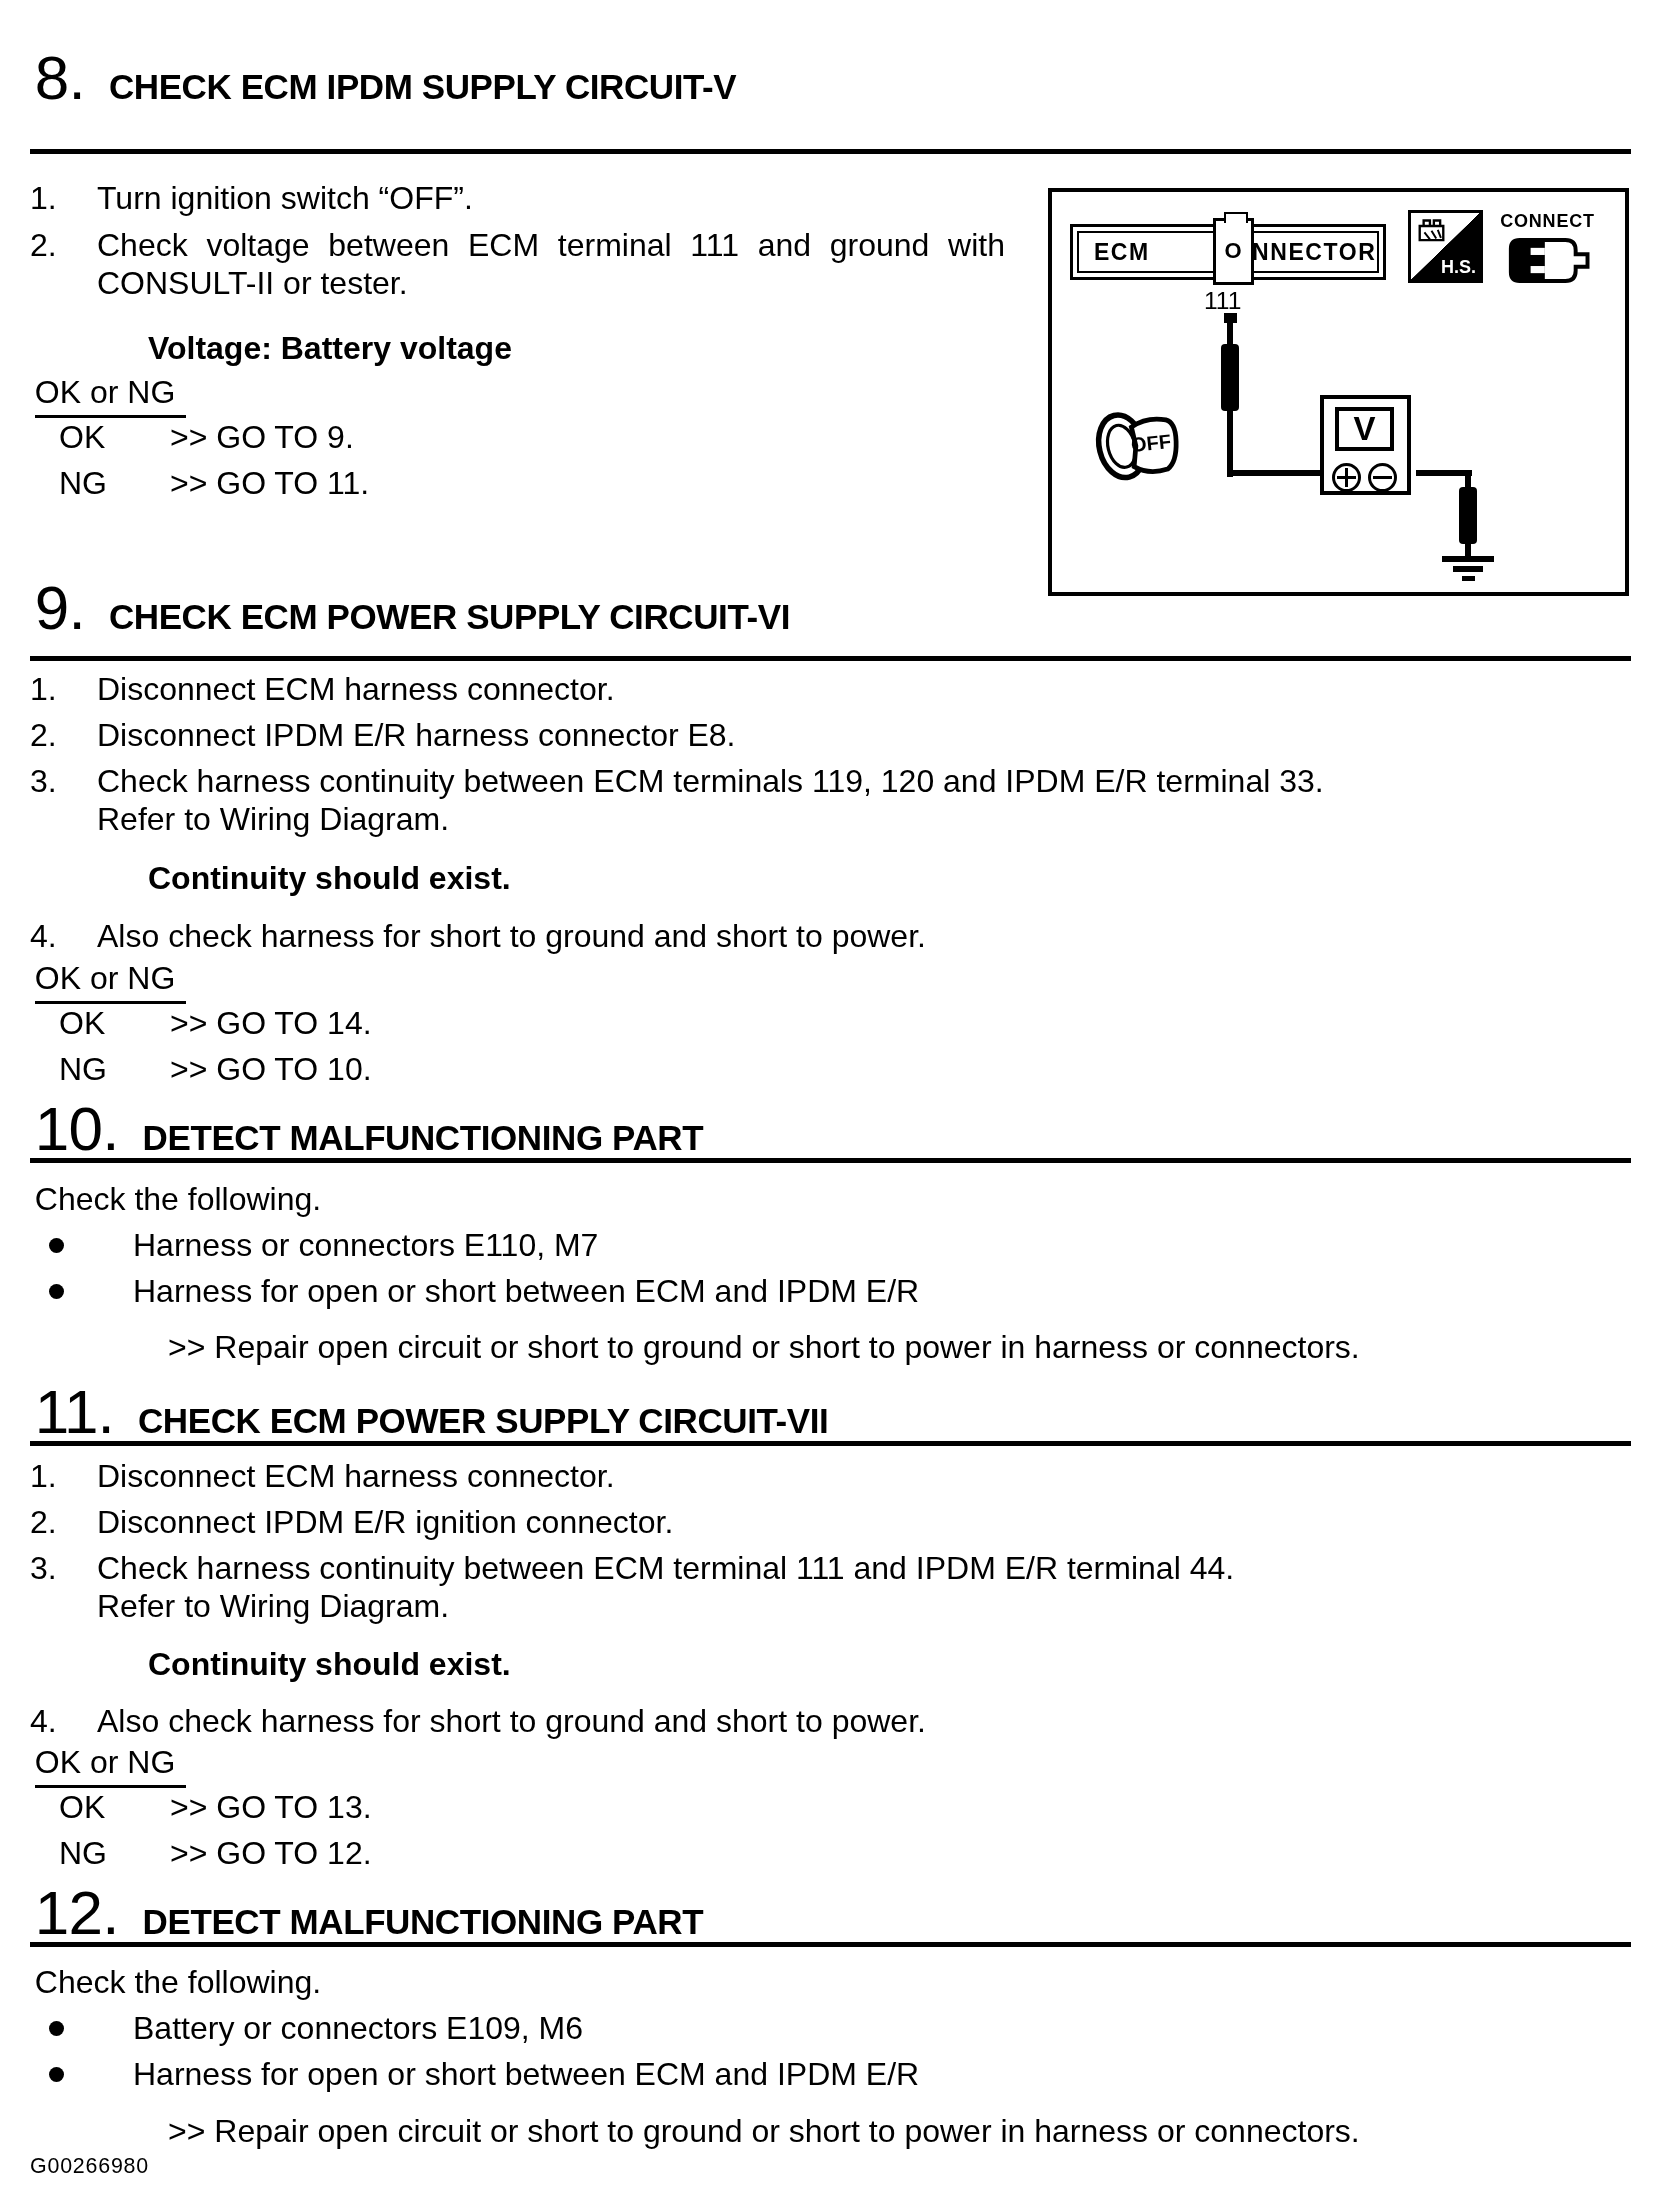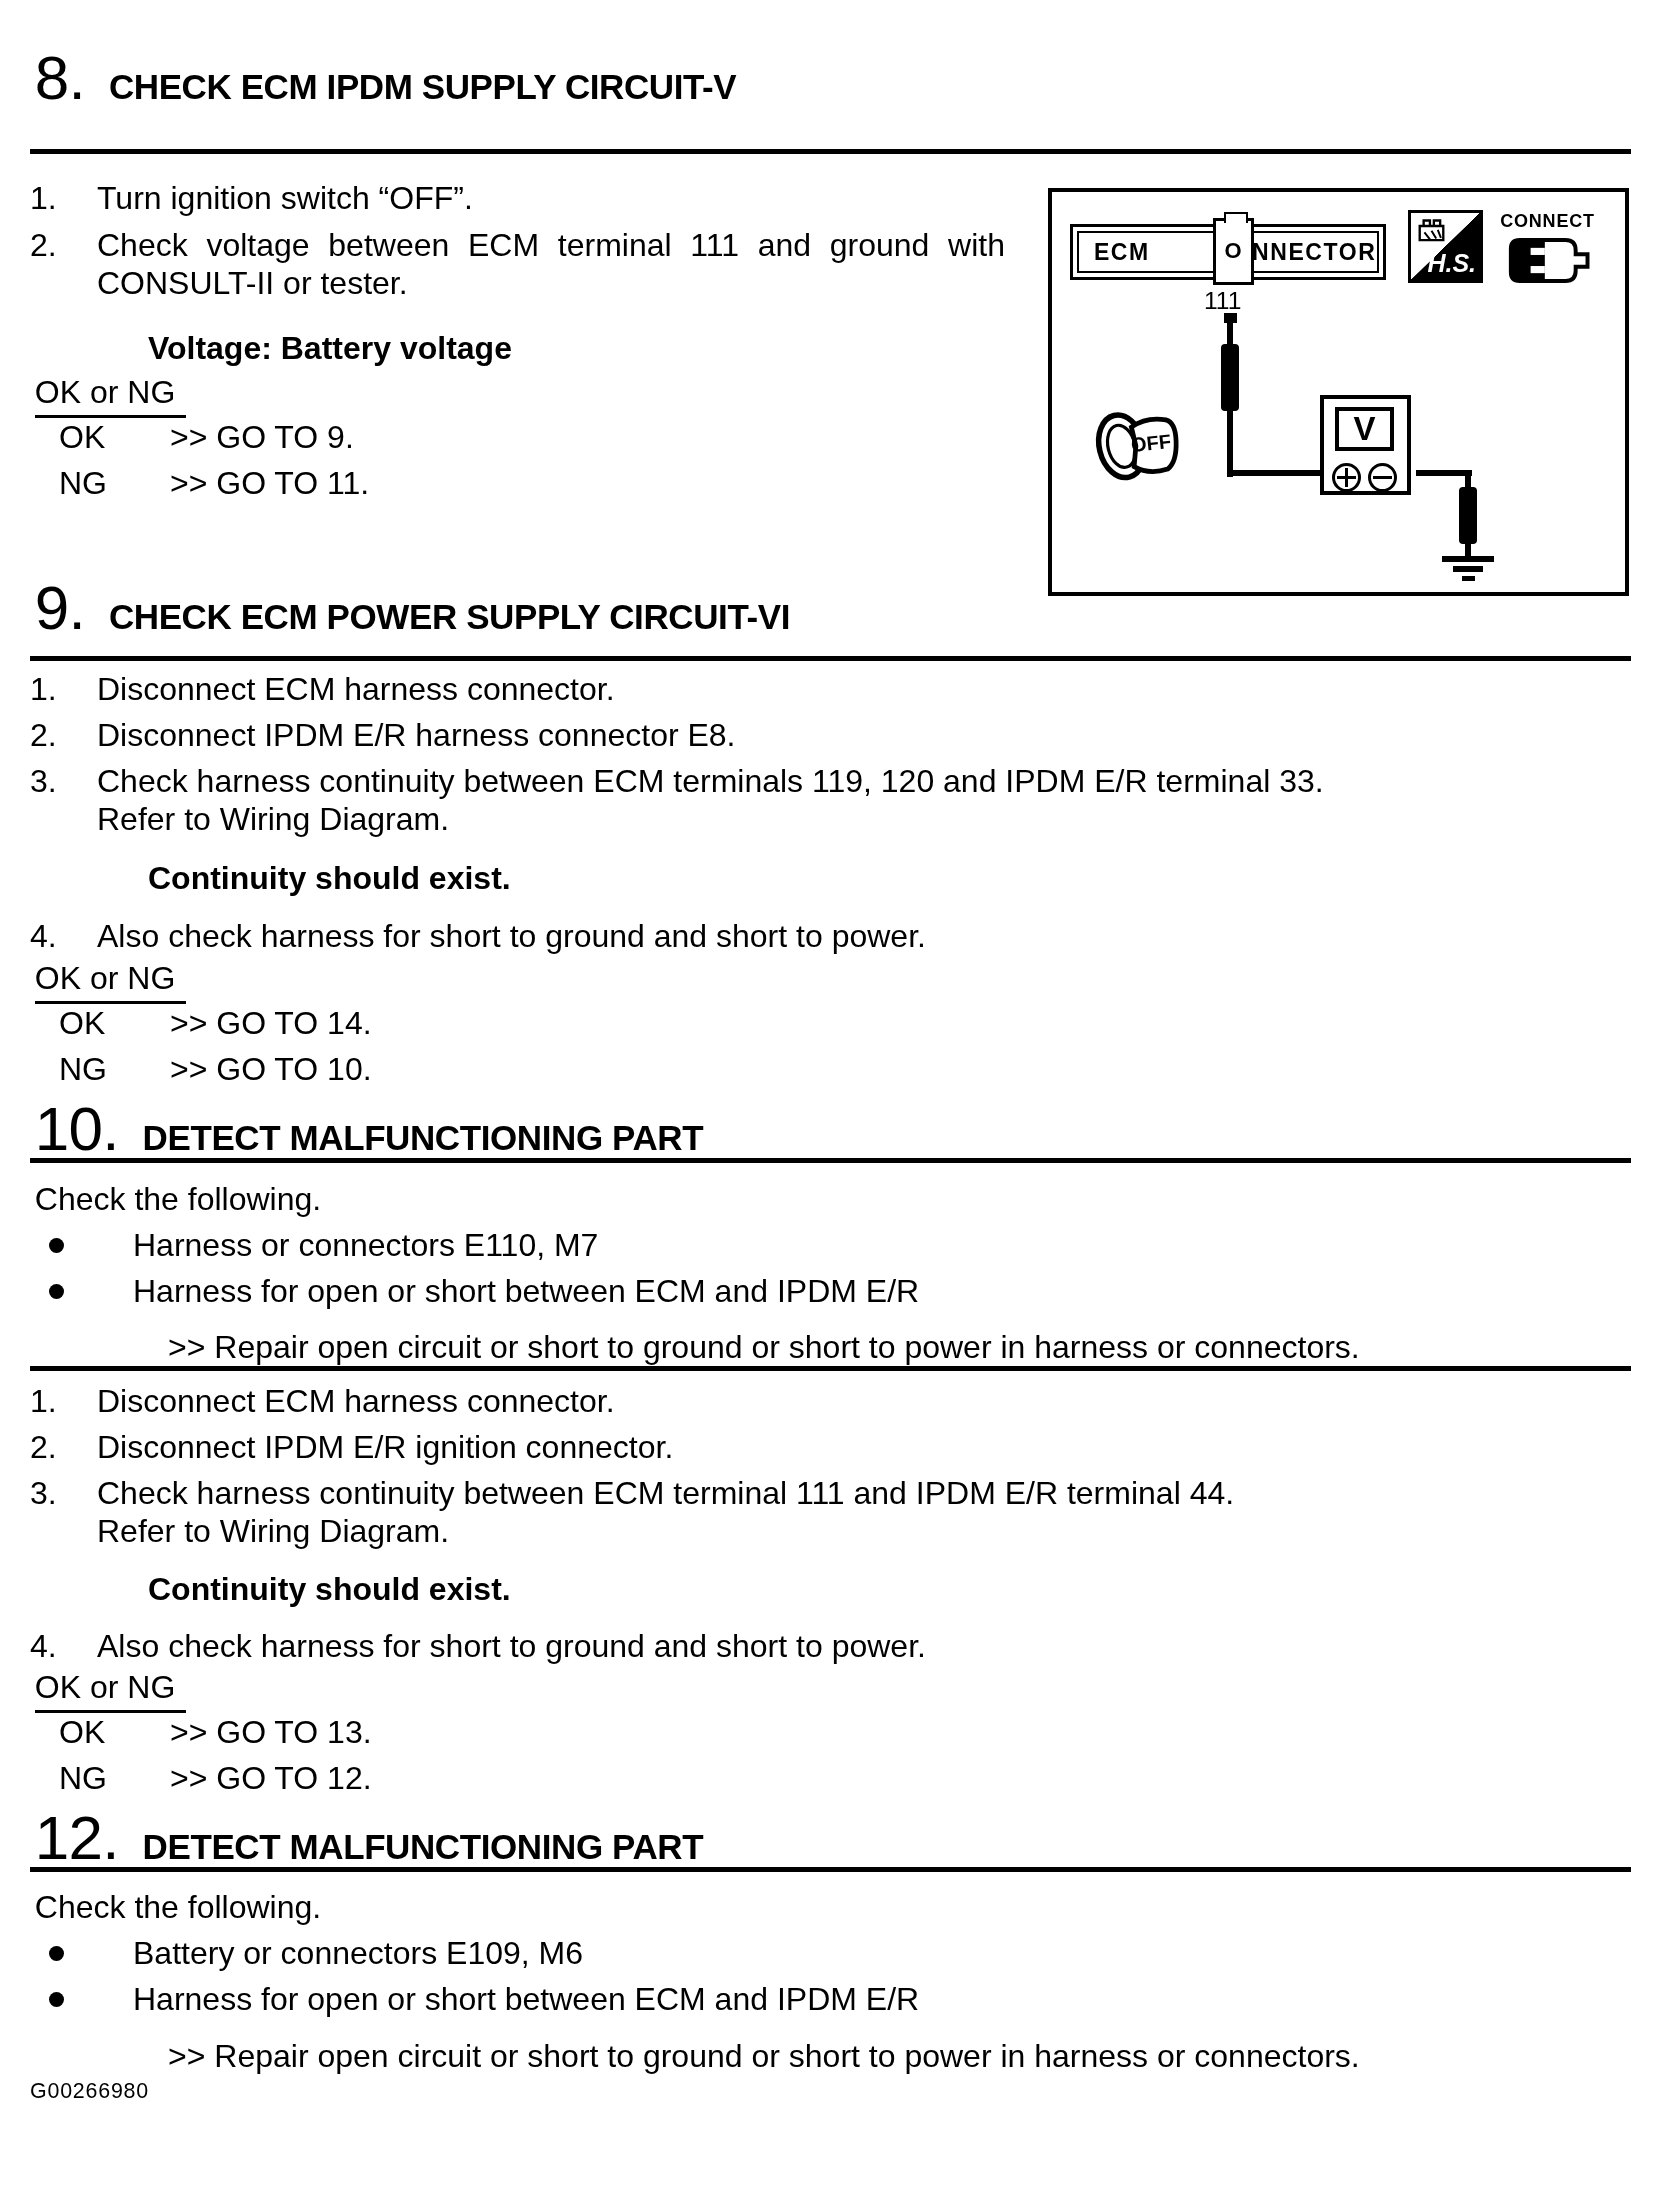--- a/index.html
+++ b/index.html
@@ -84,22 +84,22 @@
   .term-minus { left:44px; }
 
   .key-icon { left:41px; top:205px; width:92px; height:97px; }
   .key-icon svg { position:absolute; left:0; top:0; }
   .off-label { left:38px; top:35px; font-size:20px; font-weight:700;
                transform:rotate(-6deg); letter-spacing:0; }
 
   .hs-icon { left:356px; top:17.5px; width:75px; height:73px; border:3.2px solid #000;
              background:linear-gradient(to bottom right, #fff 49.5%, #000 50%); }
   .hs-plug { left:2.4px; top:2.4px; }
-  .hs-text { right:4px; bottom:1.6px; color:#fff; font-weight:700; font-style:italic;
-             font-size:25px; }
+  .hs-text { right:4px; bottom:1.6px; color:#fff; font-weight:700; 
+             font-size:18px; }
 
   .connect-icon { left:443px; top:19px; width:105px; height:76px; }
   .connect-text { left:0; top:0; width:100%; text-align:center; font-size:18px;
                   font-weight:700; letter-spacing:0.8px; }
   .connect-svg { left:9.5px; top:25.4px; }
 </style>
 </head>
 <body>
 
 <div>
@@ -250,20 +250,24 @@
   </div>
   <div class="bullet" style="margin-top:8px">
     <span class="bullet-dot"></span>
     <span class="bullet-text">Harness for open or short between ECM and IPDM E/R</span>
   </div>
 
   <div class="action-line" style="margin-top:17.5px">&gt;&gt; Repair open circuit or short to ground or short to power in harness or connectors.</div>
 </div>
 
 <div>
+  <div class="sec-head" style="margin-top:16px">
+    <span class="sec-num">11.</span>
+    <span class="sec-title">CHECK ECM POWER SUPPLY CIRCUIT-VII</span>
+  </div>
   <div class="rule"></div>
 
   <div class="step" style="margin-top:11px">
     <span class="step-num">1.</span>
     <span class="step-body">Disconnect ECM harness connector.</span>
   </div>
   <div class="step" style="margin-top:8px">
     <span class="step-num">2.</span>
     <span class="step-body">Disconnect IPDM E/R ignition connector.</span>
   </div>

